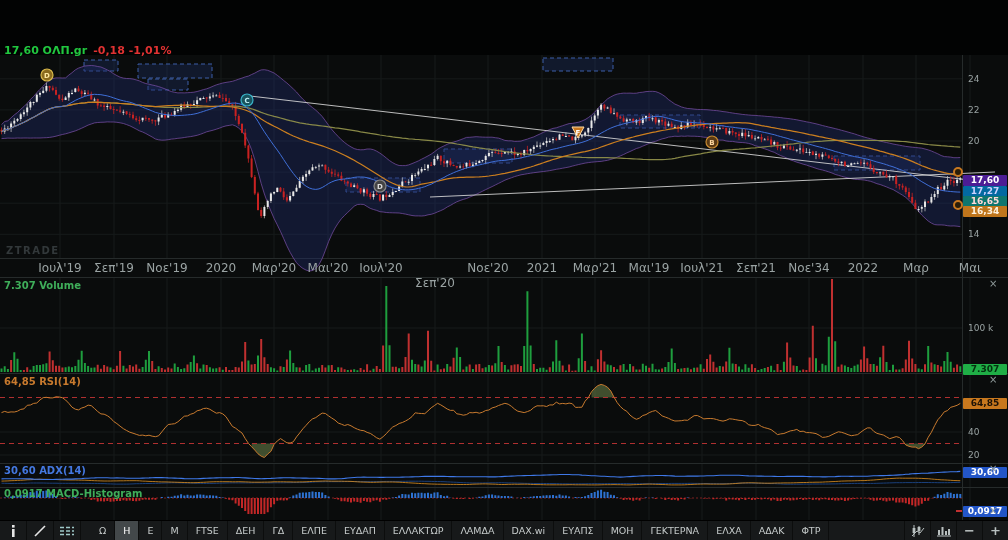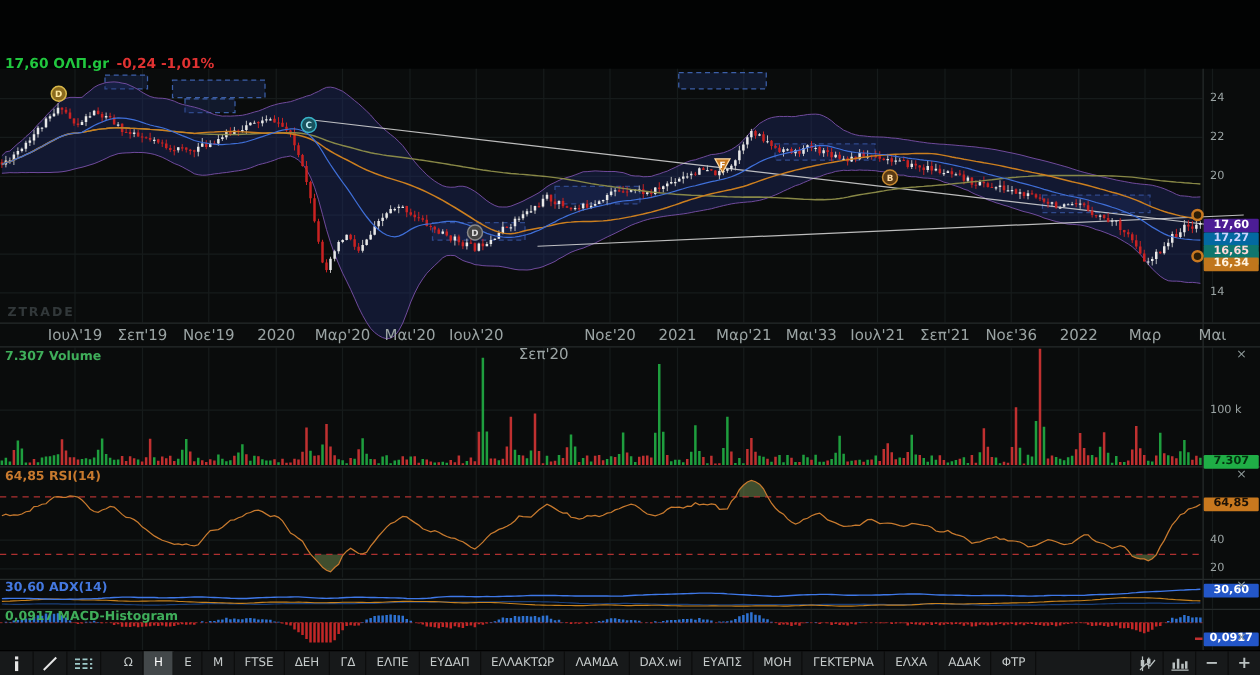--- a/index.html
+++ b/index.html
@@ -198,21 +198,21 @@
         <path d="M1.5,412.6L4.7,411.4L7.9,412.4L11.1,411.9L14.3,412.0L17.5,411.2L20.7,409.4L23.9,408.9L27.2,405.3L30.4,405.0L33.6,403.4L36.8,403.0L40.0,399.9L43.2,397.6L46.4,397.3L49.6,397.9L52.8,397.9L56.0,396.8L59.2,397.0L62.4,397.7L65.6,400.0L68.8,403.3L72.0,407.2L75.3,409.2L78.5,409.9L81.7,408.0L84.9,407.0L88.1,405.1L91.3,405.7L94.5,408.5L97.7,411.5L100.9,413.9L104.1,414.2L107.3,415.7L110.5,418.0L113.7,421.5L116.9,423.6L120.1,426.2L123.4,428.7L126.6,430.5L129.8,432.2L133.0,433.2L136.2,434.3L139.4,435.4L142.6,435.1L145.8,435.8L149.0,435.2L152.2,436.2L155.4,436.7L158.6,435.8L161.8,431.9L165.0,427.9L168.2,424.5L171.5,424.1L174.7,423.7L177.9,421.8L181.1,419.0L184.3,416.2L187.5,415.9L190.7,414.2L193.9,413.2L197.1,410.8L200.3,410.0L203.5,408.5L206.7,408.2L209.9,409.3L213.1,411.3L216.3,413.2L219.6,412.6L222.8,413.9L226.0,416.7L229.2,421.6L232.4,426.4L235.6,428.2L238.8,430.7L242.0,433.0L245.2,438.5L248.4,443.3L251.6,446.7L254.8,450.1L258.0,453.8L261.2,456.2L264.4,457.5L267.7,454.0L270.9,451.4L274.1,444.4L277.3,440.9L280.5,438.6L283.7,440.7L286.9,442.8L290.1,443.0L293.3,441.8L296.5,436.9L299.7,433.0L302.9,428.8L306.1,425.3L309.3,421.7L312.5,418.9L315.8,417.6L319.0,415.2L322.2,413.1L325.4,413.5L328.6,415.9L331.8,418.1L335.0,420.1L338.2,423.0L341.4,424.2L344.6,425.5L347.8,424.5L351.0,425.8L354.2,427.7L357.4,429.2L360.6,430.3L363.9,430.7L367.1,432.4L370.3,433.4L373.5,435.5L376.7,437.8L379.9,439.2L383.1,436.7L386.3,433.7L389.5,430.1L392.7,427.0L395.9,425.5L399.1,423.5L402.3,422.5L405.5,421.0L408.7,419.2L412.0,416.6L415.2,412.8L418.4,413.3L421.6,413.5L424.8,413.7L428.0,410.8L431.2,407.8L434.4,405.6L437.6,403.3L440.8,404.9L444.0,406.9L447.2,409.0L450.4,410.4L453.6,410.3L456.8,413.8L460.1,414.3L463.3,415.2L466.5,414.6L469.7,412.6L472.9,412.8L476.1,412.3L479.3,413.2L482.5,412.2L485.7,410.5L488.9,410.0L492.1,407.9L495.3,407.0L498.5,405.5L501.7,404.4L504.9,403.3L508.2,404.2L511.4,406.3L514.6,409.1L517.8,411.2L521.0,411.9L524.2,412.6L527.4,411.6L530.6,410.3L533.8,407.5L537.0,405.8L540.2,405.9L543.4,405.8L546.6,406.5L549.8,404.9L553.0,405.0L556.3,402.2L559.5,403.9L562.7,403.4L565.9,403.9L569.1,403.1L572.3,403.7L575.5,407.4L578.7,407.3L581.9,407.2L585.1,401.1L588.3,397.8L591.5,391.7L594.7,388.2L597.9,385.6L601.1,384.4L604.4,385.4L607.6,387.3L610.8,391.0L614.0,397.2L617.2,402.6L620.4,406.6L623.6,409.5L626.8,411.3L630.0,415.1L633.2,417.6L636.4,419.3L639.6,418.0L642.8,415.5L646.0,414.6L649.2,412.6L652.5,411.3L655.7,410.5L658.9,413.0L662.1,415.9L665.3,417.1L668.5,418.3L671.7,419.9L674.9,421.0L678.1,420.9L681.3,420.7L684.5,420.1L687.7,420.3L690.9,417.9L694.1,415.7L697.3,415.5L700.6,417.1L703.8,418.9L707.0,418.6L710.2,418.5L713.4,418.7L716.6,419.5L719.8,420.5L723.0,421.1L726.2,420.3L729.4,418.8L732.6,419.1L735.8,419.7L739.0,420.3L742.2,420.6L745.4,422.0L748.7,424.8L751.9,425.4L755.1,425.4L758.3,424.4L761.5,426.5L764.7,427.7L767.9,428.5L771.1,429.6L774.3,432.0L777.5,434.6L780.7,433.9L783.9,433.5L787.1,432.2L790.3,430.9L793.5,430.4L796.8,429.4L800.0,431.5L803.2,431.2L806.4,432.6L809.6,432.6L812.8,433.0L816.0,433.6L819.2,435.2L822.4,437.4L825.6,437.1L828.8,436.3L832.0,434.7L835.2,433.2L838.4,431.8L841.6,432.3L844.9,433.4L848.1,434.7L851.3,435.7L854.5,435.2L857.7,434.6L860.9,432.1L864.1,429.8L867.3,427.9L870.5,427.9L873.7,431.3L876.9,433.3L880.1,434.2L883.3,435.0L886.5,436.8L889.7,438.7L893.0,437.6L896.2,436.6L899.4,437.5L902.6,440.7L905.8,445.0L909.0,446.3L912.2,447.1L915.4,447.1L918.6,448.7L921.8,447.0L925.0,443.9L928.2,437.3L931.4,432.3L934.6,425.7L937.8,419.8L941.1,416.1L944.3,411.8L947.5,410.6L950.7,407.3L953.9,406.4L957.1,405.3L960.3,403.4" fill="none" stroke="#c87a2e" stroke-width="1" stroke-opacity="1"></path>
         <path d="M1.5,483.2L4.7,483.3L7.9,483.4L11.1,483.5L14.3,483.4L17.5,483.4L20.7,483.3L23.9,483.3L27.2,483.2L30.4,483.0L33.6,483.0L36.8,483.0L40.0,483.0L43.2,483.0L46.4,483.1L49.6,483.2L52.8,483.2L56.0,483.2L59.2,483.3L62.4,483.3L65.6,483.3L68.8,483.3L72.0,483.3L75.3,483.3L78.5,483.3L81.7,483.3L84.9,483.3L88.1,483.3L91.3,483.4L94.5,483.4L97.7,483.5L100.9,483.6L104.1,483.6L107.3,483.8L110.5,483.9L113.7,484.0L116.9,484.1L120.1,484.1L123.4,484.1L126.6,484.1L129.8,484.0L133.0,483.9L136.2,483.7L139.4,483.7L142.6,483.6L145.8,483.5L149.0,483.5L152.2,483.4L155.4,483.3L158.6,483.3L161.8,483.1L165.0,483.0L168.2,482.9L171.5,482.8L174.7,482.8L177.9,482.8L181.1,482.9L184.3,483.0L187.5,483.0L190.7,483.1L193.9,483.2L197.1,483.3L200.3,483.3L203.5,483.4L206.7,483.4L209.9,483.4L213.1,483.4L216.3,483.3L219.6,483.2L222.8,483.1L226.0,483.0L229.2,482.9L232.4,482.9L235.6,482.9L238.8,482.9L242.0,482.9L245.2,482.9L248.4,482.9L251.6,482.9L254.8,482.8L258.0,482.8L261.2,482.8L264.4,482.9L267.7,482.9L270.9,482.9L274.1,482.8L277.3,482.8L280.5,482.8L283.7,482.8L286.9,482.7L290.1,482.7L293.3,482.6L296.5,482.6L299.7,482.6L302.9,482.5L306.1,482.4L309.3,482.3L312.5,482.1L315.8,481.9L319.0,481.8L322.2,481.8L325.4,481.7L328.6,481.7L331.8,481.7L335.0,481.7L338.2,481.7L341.4,481.7L344.6,481.6L347.8,481.6L351.0,481.5L354.2,481.5L357.4,481.5L360.6,481.6L363.9,481.6L367.1,481.6L370.3,481.7L373.5,481.6L376.7,481.6L379.9,481.6L383.1,481.5L386.3,481.4L389.5,481.4L392.7,481.4L395.9,481.4L399.1,481.4L402.3,481.3L405.5,481.3L408.7,481.2L412.0,481.2L415.2,481.2L418.4,481.2L421.6,481.2L424.8,481.3L428.0,481.3L431.2,481.4L434.4,481.5L437.6,481.5L440.8,481.6L444.0,481.7L447.2,481.9L450.4,482.0L453.6,482.2L456.8,482.3L460.1,482.5L463.3,482.7L466.5,482.8L469.7,482.9L472.9,483.0L476.1,483.0L479.3,483.0L482.5,483.0L485.7,482.9L488.9,482.9L492.1,482.8L495.3,482.8L498.5,482.7L501.7,482.7L504.9,482.8L508.2,482.9L511.4,482.9L514.6,483.0L517.8,483.1L521.0,483.2L524.2,483.3L527.4,483.4L530.6,483.4L533.8,483.5L537.0,483.5L540.2,483.5L543.4,483.5L546.6,483.5L549.8,483.5L553.0,483.6L556.3,483.6L559.5,483.7L562.7,483.8L565.9,483.8L569.1,483.9L572.3,483.9L575.5,483.8L578.7,483.8L581.9,483.8L585.1,483.8L588.3,483.7L591.5,483.7L594.7,483.6L597.9,483.7L601.1,483.7L604.4,483.7L607.6,483.6L610.8,483.6L614.0,483.6L617.2,483.6L620.4,483.6L623.6,483.6L626.8,483.6L630.0,483.7L633.2,483.7L636.4,483.7L639.6,483.7L642.8,483.7L646.0,483.7L649.2,483.7L652.5,483.6L655.7,483.6L658.9,483.5L662.1,483.5L665.3,483.5L668.5,483.5L671.7,483.4L674.9,483.4L678.1,483.4L681.3,483.4L684.5,483.4L687.7,483.4L690.9,483.3L694.1,483.4L697.3,483.4L700.6,483.5L703.8,483.5L707.0,483.5L710.2,483.6L713.4,483.6L716.6,483.7L719.8,483.7L723.0,483.7L726.2,483.7L729.4,483.6L732.6,483.4L735.8,483.3L739.0,483.2L742.2,483.1L745.4,483.1L748.7,483.1L751.9,483.1L755.1,483.2L758.3,483.3L761.5,483.3L764.7,483.4L767.9,483.5L771.1,483.6L774.3,483.6L777.5,483.8L780.7,483.9L783.9,484.1L787.1,484.2L790.3,484.2L793.5,484.2L796.8,484.2L800.0,484.2L803.2,484.1L806.4,484.1L809.6,484.1L812.8,484.0L816.0,484.0L819.2,484.0L822.4,484.0L825.6,484.0L828.8,484.0L832.0,483.9L835.2,483.9L838.4,483.8L841.6,483.7L844.9,483.6L848.1,483.6L851.3,483.5L854.5,483.4L857.7,483.4L860.9,483.3L864.1,483.4L867.3,483.4L870.5,483.4L873.7,483.4L876.9,483.3L880.1,483.2L883.3,483.1L886.5,483.0L889.7,482.9L893.0,482.8L896.2,482.7L899.4,482.7L902.6,482.7L905.8,482.6L909.0,482.6L912.2,482.6L915.4,482.6L918.6,482.5L921.8,482.5L925.0,482.5L928.2,482.5L931.4,482.6L934.6,482.6L937.8,482.7L941.1,482.7L944.3,482.7L947.5,482.7L950.7,482.6L953.9,482.5L957.1,482.4L960.3,482.3" fill="none" stroke="#1a3f7a" stroke-width="1" stroke-opacity="1"></path>
         <path d="M1.5,481.1L4.7,481.0L7.9,480.9L11.1,480.7L14.3,480.6L17.5,480.4L20.7,480.3L23.9,480.1L27.2,479.8L30.4,479.7L33.6,479.5L36.8,479.4L40.0,479.3L43.2,479.3L46.4,479.3L49.6,479.4L52.8,479.5L56.0,479.5L59.2,479.7L62.4,479.8L65.6,479.9L68.8,480.0L72.0,480.0L75.3,480.0L78.5,480.1L81.7,480.2L84.9,480.2L88.1,480.4L91.3,480.5L94.5,480.7L97.7,480.8L100.9,480.9L104.1,481.0L107.3,481.0L110.5,481.0L113.7,480.9L116.9,480.9L120.1,480.8L123.4,480.8L126.6,480.7L129.8,480.7L133.0,480.7L136.2,480.7L139.4,480.8L142.6,481.1L145.8,481.2L149.0,481.4L152.2,481.5L155.4,481.6L158.6,481.8L161.8,481.9L165.0,481.9L168.2,482.0L171.5,482.1L174.7,482.2L177.9,482.3L181.1,482.4L184.3,482.5L187.5,482.6L190.7,482.7L193.9,482.7L197.1,482.6L200.3,482.4L203.5,482.3L206.7,482.1L209.9,481.9L213.1,481.8L216.3,481.7L219.6,481.7L222.8,481.7L226.0,481.7L229.2,481.7L232.4,481.8L235.6,481.8L238.8,481.7L242.0,481.8L245.2,481.9L248.4,482.0L251.6,482.2L254.8,482.2L258.0,482.2L261.2,482.2L264.4,482.1L267.7,482.1L270.9,482.0L274.1,481.8L277.3,481.8L280.5,481.8L283.7,481.8L286.9,481.9L290.1,481.9L293.3,482.0L296.5,482.0L299.7,481.9L302.9,481.9L306.1,481.8L309.3,481.6L312.5,481.4L315.8,481.3L319.0,481.2L322.2,481.1L325.4,481.0L328.6,481.1L331.8,481.2L335.0,481.2L338.2,481.2L341.4,481.2L344.6,481.3L347.8,481.3L351.0,481.4L354.2,481.6L357.4,481.8L360.6,482.0L363.9,482.1L367.1,482.2L370.3,482.3L373.5,482.3L376.7,482.2L379.9,482.1L383.1,482.0L386.3,482.0L389.5,482.0L392.7,482.0L395.9,482.1L399.1,482.2L402.3,482.4L405.5,482.6L408.7,482.8L412.0,483.0L415.2,483.2L418.4,483.4L421.6,483.6L424.8,483.7L428.0,483.9L431.2,484.0L434.4,484.1L437.6,484.2L440.8,484.2L444.0,484.3L447.2,484.3L450.4,484.4L453.6,484.4L456.8,484.4L460.1,484.5L463.3,484.5L466.5,484.5L469.7,484.4L472.9,484.2L476.1,484.1L479.3,484.0L482.5,483.9L485.7,483.9L488.9,484.0L492.1,484.1L495.3,484.2L498.5,484.4L501.7,484.5L504.9,484.5L508.2,484.3L511.4,484.3L514.6,484.2L517.8,484.3L521.0,484.2L524.2,484.2L527.4,484.2L530.6,484.4L533.8,484.5L537.0,484.6L540.2,484.6L543.4,484.7L546.6,484.8L549.8,484.8L553.0,484.8L556.3,484.8L559.5,484.8L562.7,484.8L565.9,484.8L569.1,484.7L572.3,484.7L575.5,484.8L578.7,484.8L581.9,484.8L585.1,484.8L588.3,484.9L591.5,484.9L594.7,484.9L597.9,484.9L601.1,484.8L604.4,484.7L607.6,484.7L610.8,484.7L614.0,484.6L617.2,484.7L620.4,484.7L623.6,484.8L626.8,484.9L630.0,484.9L633.2,484.7L636.4,484.6L639.6,484.5L642.8,484.3L646.0,484.2L649.2,484.1L652.5,484.2L655.7,484.3L658.9,484.4L662.1,484.5L665.3,484.6L668.5,484.8L671.7,484.9L674.9,484.9L678.1,484.9L681.3,484.9L684.5,484.8L687.7,484.6L690.9,484.5L694.1,484.3L697.3,484.2L700.6,484.1L703.8,484.0L707.0,484.0L710.2,484.1L713.4,484.1L716.6,484.1L719.8,484.1L723.0,484.1L726.2,484.0L729.4,483.9L732.6,483.7L735.8,483.5L739.0,483.2L742.2,483.0L745.4,482.9L748.7,482.8L751.9,482.8L755.1,482.9L758.3,483.0L761.5,483.1L764.7,483.2L767.9,483.2L771.1,483.2L774.3,483.1L777.5,483.0L780.7,483.0L783.9,482.9L787.1,482.9L790.3,482.9L793.5,482.8L796.8,482.7L800.0,482.6L803.2,482.5L806.4,482.5L809.6,482.3L812.8,482.3L816.0,482.2L819.2,482.2L822.4,482.1L825.6,481.9L828.8,481.8L832.0,481.6L835.2,481.5L838.4,481.3L841.6,481.1L844.9,481.0L848.1,480.9L851.3,480.9L854.5,480.8L857.7,480.7L860.9,480.6L864.1,480.6L867.3,480.4L870.5,480.2L873.7,480.0L876.9,479.7L880.1,479.5L883.3,479.1L886.5,478.8L889.7,478.6L893.0,478.4L896.2,478.2L899.4,478.1L902.6,478.2L905.8,478.2L909.0,478.2L912.2,478.2L915.4,478.2L918.6,478.3L921.8,478.4L925.0,478.6L928.2,478.7L931.4,479.0L934.6,479.3L937.8,479.5L941.1,479.8L944.3,479.9L947.5,480.1L950.7,480.3L953.9,480.5L957.1,480.6L960.3,480.7" fill="none" stroke="#c8821e" stroke-width="0.9" stroke-opacity="1"></path>
         <path d="M1.5,478.9L4.7,478.8L7.9,478.7L11.1,478.7L14.3,478.7L17.5,478.7L20.7,478.7L23.9,478.8L27.2,478.9L30.4,478.9L33.6,479.1L36.8,479.2L40.0,479.3L43.2,479.5L46.4,479.5L49.6,479.5L52.8,479.5L56.0,479.4L59.2,479.3L62.4,479.3L65.6,479.1L68.8,479.1L72.0,479.1L75.3,478.9L78.5,478.8L81.7,478.6L84.9,478.3L88.1,478.2L91.3,478.0L94.5,477.9L97.7,477.7L100.9,477.7L104.1,477.7L107.3,477.8L110.5,478.0L113.7,478.0L116.9,477.9L120.1,478.0L123.4,478.0L126.6,478.2L129.8,478.3L133.0,478.3L136.2,478.2L139.4,478.2L142.6,478.1L145.8,478.0L149.0,477.9L152.2,477.7L155.4,477.6L158.6,477.6L161.8,477.6L165.0,477.7L168.2,477.9L171.5,478.0L174.7,478.1L177.9,478.3L181.1,478.4L184.3,478.6L187.5,478.7L190.7,478.8L193.9,478.8L197.1,478.8L200.3,478.6L203.5,478.4L206.7,478.2L209.9,478.1L213.1,478.0L216.3,477.9L219.6,477.8L222.8,477.7L226.0,477.7L229.2,477.7L232.4,477.6L235.6,477.5L238.8,477.5L242.0,477.7L245.2,477.9L248.4,478.1L251.6,478.3L254.8,478.5L258.0,478.6L261.2,478.7L264.4,478.6L267.7,478.5L270.9,478.4L274.1,478.2L277.3,478.0L280.5,477.9L283.7,477.8L286.9,477.8L290.1,477.8L293.3,477.9L296.5,478.0L299.7,478.0L302.9,478.1L306.1,478.1L309.3,478.2L312.5,478.3L315.8,478.3L319.0,478.4L322.2,478.5L325.4,478.8L328.6,478.9L331.8,478.9L335.0,478.9L338.2,478.8L341.4,478.7L344.6,478.4L347.8,478.0L351.0,477.7L354.2,477.5L357.4,477.3L360.6,477.2L363.9,477.1L367.1,477.2L370.3,477.2L373.5,477.3L376.7,477.3L379.9,477.4L383.1,477.4L386.3,477.3L389.5,477.2L392.7,477.3L395.9,477.3L399.1,477.2L402.3,477.1L405.5,477.0L408.7,477.0L412.0,476.9L415.2,476.8L418.4,476.7L421.6,476.5L424.8,476.4L428.0,476.4L431.2,476.4L434.4,476.4L437.6,476.4L440.8,476.4L444.0,476.4L447.2,476.5L450.4,476.6L453.6,476.6L456.8,476.7L460.1,476.8L463.3,476.8L466.5,476.8L469.7,476.8L472.9,476.7L476.1,476.8L479.3,476.8L482.5,476.8L485.7,476.8L488.9,476.9L492.1,476.9L495.3,476.9L498.5,476.8L501.7,476.6L504.9,476.4L508.2,476.2L511.4,476.1L514.6,476.0L517.8,475.8L521.0,475.7L524.2,475.6L527.4,475.5L530.6,475.5L533.8,475.4L537.0,475.3L540.2,475.2L543.4,475.1L546.6,475.0L549.8,474.9L553.0,474.8L556.3,474.7L559.5,474.5L562.7,474.5L565.9,474.5L569.1,474.5L572.3,474.7L575.5,474.7L578.7,474.8L581.9,475.1L585.1,475.3L588.3,475.5L591.5,475.7L594.7,475.8L597.9,476.0L601.1,476.2L604.4,476.3L607.6,476.5L610.8,476.7L614.0,476.8L617.2,477.0L620.4,477.1L623.6,477.0L626.8,476.8L630.0,476.6L633.2,476.4L636.4,476.2L639.6,476.0L642.8,475.9L646.0,475.8L649.2,475.7L652.5,475.7L655.7,475.5L658.9,475.5L662.1,475.5L665.3,475.6L668.5,475.7L671.7,475.9L674.9,476.1L678.1,476.2L681.3,476.2L684.5,476.2L687.7,476.1L690.9,476.1L694.1,476.1L697.3,476.1L700.6,476.0L703.8,476.0L707.0,475.8L710.2,475.8L713.4,475.7L716.6,475.5L719.8,475.3L723.0,475.3L726.2,475.2L729.4,475.2L732.6,475.2L735.8,475.2L739.0,475.3L742.2,475.5L745.4,475.7L748.7,475.9L751.9,476.0L755.1,476.0L758.3,476.1L761.5,476.1L764.7,476.2L767.9,476.2L771.1,476.3L774.3,476.4L777.5,476.5L780.7,476.5L783.9,476.5L787.1,476.4L790.3,476.4L793.5,476.4L796.8,476.3L800.0,476.4L803.2,476.4L806.4,476.5L809.6,476.6L812.8,476.7L816.0,476.8L819.2,476.8L822.4,476.9L825.6,476.9L828.8,476.8L832.0,476.7L835.2,476.6L838.4,476.4L841.6,476.3L844.9,476.3L848.1,476.3L851.3,476.4L854.5,476.3L857.7,476.3L860.9,476.3L864.1,476.3L867.3,476.3L870.5,476.0L873.7,475.8L876.9,475.7L880.1,475.6L883.3,475.6L886.5,475.5L889.7,475.4L893.0,475.3L896.2,475.1L899.4,474.9L902.6,474.7L905.8,474.3L909.0,474.1L912.2,473.8L915.4,473.6L918.6,473.5L921.8,473.3L925.0,473.2L928.2,473.1L931.4,472.9L934.6,472.7L937.8,472.5L941.1,472.3L944.3,472.1L947.5,472.0L950.7,471.8L953.9,471.7L957.1,471.6L960.3,471.4" fill="none" stroke="#3f78e8" stroke-width="1.1" stroke-opacity="1"></path>
         <line x1="0" y1="498" x2="962" y2="498" stroke="#7a2020" stroke-dasharray="2 2" stroke-width="1"></line>
         <path d="M59.2,498L59.2,498.3M62.4,498L62.4,499.1M65.6,498L65.6,498.7M81.7,498L81.7,498.5M88.1,498L88.1,498.2M91.3,498L91.3,499.9M94.5,498L94.5,499.4M97.7,498L97.7,501.4M100.9,498L100.9,501.3M104.1,498L104.1,501.6M107.3,498L107.3,501.0M110.5,498L110.5,501.7M113.7,498L113.7,501.4M116.9,498L116.9,501.1M120.1,498L120.1,501.0M123.4,498L123.4,500.3M126.6,498L126.6,500.7M129.8,498L129.8,500.4M133.0,498L133.0,501.1M136.2,498L136.2,501.2M139.4,498L139.4,500.8M142.6,498L142.6,499.7M145.8,498L145.8,499.4M149.0,498L149.0,499.7M152.2,498L152.2,499.5M155.4,498L155.4,499.7M158.6,498L158.6,498.0M226.0,498L226.0,498.7M229.2,498L229.2,499.8M232.4,498L232.4,500.3M235.6,498L235.6,503.6M238.8,498L238.8,505.7M242.0,498L242.0,507.9M245.2,498L245.2,511.1M248.4,498L248.4,514.0M251.6,498L251.6,514.0M254.8,498L254.8,514.0M258.0,498L258.0,514.0M261.2,498L261.2,514.0M264.4,498L264.4,514.0M267.7,498L267.7,512.2M270.9,498L270.9,507.2M274.1,498L274.1,504.2M277.3,498L277.3,500.8M280.5,498L280.5,500.2M283.7,498L283.7,500.6M286.9,498L286.9,500.3M335.0,498L335.0,498.7M338.2,498L338.2,499.5M341.4,498L341.4,501.2M344.6,498L344.6,501.3M347.8,498L347.8,501.8M351.0,498L351.0,502.6M354.2,498L354.2,501.5M357.4,498L357.4,502.0M360.6,498L360.6,502.7M363.9,498L363.9,500.9M367.1,498L367.1,501.8M370.3,498L370.3,502.3M373.5,498L373.5,500.7M376.7,498L376.7,500.3M379.9,498L379.9,501.8M383.1,498L383.1,499.4M386.3,498L386.3,499.7M389.5,498L389.5,498.8M453.6,498L453.6,498.4M456.8,498L456.8,499.1M460.1,498L460.1,498.8M463.3,498L463.3,499.0M469.7,498L469.7,498.9M472.9,498L472.9,498.4M514.6,498L514.6,498.0M521.0,498L521.0,498.5M620.4,498L620.4,498.4M623.6,498L623.6,499.9M626.8,498L626.8,499.5M630.0,498L630.0,499.7M633.2,498L633.2,500.8M636.4,498L636.4,499.8M639.6,498L639.6,500.5M642.8,498L642.8,498.5M655.7,498L655.7,499.1M658.9,498L658.9,498.1M662.1,498L662.1,498.6M665.3,498L665.3,499.9M668.5,498L668.5,499.1M671.7,498L671.7,500.0M674.9,498L674.9,499.7M678.1,498L678.1,500.4M681.3,498L681.3,499.0M684.5,498L684.5,499.5M690.9,498L690.9,498.3M697.3,498L697.3,498.0M703.8,498L703.8,498.5M707.0,498L707.0,498.5M710.2,498L710.2,498.2M713.4,498L713.4,499.2M716.6,498L716.6,498.7M719.8,498L719.8,498.6M723.0,498L723.0,498.6M726.2,498L726.2,500.4M729.4,498L729.4,499.2M732.6,498L732.6,499.5M735.8,498L735.8,499.8M739.0,498L739.0,500.2M742.2,498L742.2,498.9M745.4,498L745.4,499.9M748.7,498L748.7,499.1M751.9,498L751.9,500.1M755.1,498L755.1,499.8M758.3,498L758.3,499.1M761.5,498L761.5,499.6M764.7,498L764.7,499.1M767.9,498L767.9,499.3M771.1,498L771.1,500.6M774.3,498L774.3,499.5M777.5,498L777.5,501.1M780.7,498L780.7,500.9M783.9,498L783.9,499.7M787.1,498L787.1,499.8M790.3,498L790.3,500.4M793.5,498L793.5,500.2M796.8,498L796.8,499.8M800.0,498L800.0,499.1M803.2,498L803.2,500.1M806.4,498L806.4,499.6M809.6,498L809.6,499.1M812.8,498L812.8,500.1M816.0,498L816.0,499.4M819.2,498L819.2,500.2M822.4,498L822.4,499.2M825.6,498L825.6,499.2M828.8,498L828.8,499.9M832.0,498L832.0,499.9M835.2,498L835.2,500.5M838.4,498L838.4,500.6M841.6,498L841.6,499.9M844.9,498L844.9,501.0M848.1,498L848.1,500.4M851.3,498L851.3,499.4M854.5,498L854.5,499.1M857.7,498L857.7,498.6M860.9,498L860.9,498.6M864.1,498L864.1,498.3M867.3,498L867.3,498.6M870.5,498L870.5,499.8M873.7,498L873.7,500.7M876.9,498L876.9,500.6M880.1,498L880.1,500.1M883.3,498L883.3,500.7M886.5,498L886.5,501.4M889.7,498L889.7,500.8M893.0,498L893.0,500.4M896.2,498L896.2,502.5M899.4,498L899.4,502.5M902.6,498L902.6,502.4M905.8,498L905.8,503.3M909.0,498L909.0,504.2M912.2,498L912.2,505.3M915.4,498L915.4,506.5M918.6,498L918.6,505.4M921.8,498L921.8,503.8M925.0,498L925.0,501.1M928.2,498L928.2,500.8M931.4,498L931.4,498.2" stroke="#c22727" stroke-width="2" fill="none"></path>
         <path d="M1.5,498L1.5,498.0M4.7,498L4.7,497.4M7.9,498L7.9,497.6M11.1,498L11.1,496.4M14.3,498L14.3,496.0M17.5,498L17.5,495.7M20.7,498L20.7,494.7M23.9,498L23.9,494.5M27.2,498L27.2,493.3M30.4,498L30.4,492.1M33.6,498L33.6,492.5M36.8,498L36.8,490.7M40.0,498L40.0,490.7M43.2,498L43.2,491.0M46.4,498L46.4,490.5M49.6,498L49.6,492.2M52.8,498L52.8,493.9M56.0,498L56.0,496.3M68.8,498L68.8,497.4M72.0,498L72.0,497.4M75.3,498L75.3,496.5M78.5,498L78.5,497.5M84.9,498L84.9,498.0M161.8,498L161.8,497.0M165.0,498L165.0,497.9M168.2,498L168.2,496.8M171.5,498L171.5,496.8M174.7,498L174.7,495.7M177.9,498L177.9,495.5M181.1,498L181.1,494.2M184.3,498L184.3,495.4M187.5,498L187.5,494.7M190.7,498L190.7,495.4M193.9,498L193.9,495.4M197.1,498L197.1,494.6M200.3,498L200.3,494.4M203.5,498L203.5,494.7M206.7,498L206.7,495.6M209.9,498L209.9,495.3M213.1,498L213.1,495.5M216.3,498L216.3,495.8M219.6,498L219.6,497.1M222.8,498L222.8,497.4M290.1,498L290.1,497.6M293.3,498L293.3,495.6M296.5,498L296.5,494.4M299.7,498L299.7,492.8M302.9,498L302.9,492.4M306.1,498L306.1,492.4M309.3,498L309.3,491.9M312.5,498L312.5,491.5M315.8,498L315.8,491.9M319.0,498L319.0,492.1M322.2,498L322.2,492.6M325.4,498L325.4,495.1M328.6,498L328.6,496.6M331.8,498L331.8,497.9M392.7,498L392.7,497.5M395.9,498L395.9,497.0M399.1,498L399.1,495.5M402.3,498L402.3,494.0M405.5,498L405.5,494.3M408.7,498L408.7,494.4M412.0,498L412.0,492.8M415.2,498L415.2,493.2M418.4,498L418.4,492.7M421.6,498L421.6,492.8M424.8,498L424.8,493.2M428.0,498L428.0,492.8M431.2,498L431.2,493.8M434.4,498L434.4,492.5M437.6,498L437.6,492.3M440.8,498L440.8,494.9M444.0,498L444.0,496.2M447.2,498L447.2,495.8M450.4,498L450.4,497.8M466.5,498L466.5,497.9M476.1,498L476.1,497.8M479.3,498L479.3,496.8M482.5,498L482.5,496.6M485.7,498L485.7,495.3M488.9,498L488.9,494.5M492.1,498L492.1,494.5M495.3,498L495.3,495.2M498.5,498L498.5,495.6M501.7,498L501.7,496.1M504.9,498L504.9,495.9M508.2,498L508.2,496.1M511.4,498L511.4,496.5M517.8,498L517.8,497.8M524.2,498L524.2,496.9M527.4,498L527.4,497.5M530.6,498L530.6,496.8M533.8,498L533.8,496.2M537.0,498L537.0,496.0M540.2,498L540.2,496.0M543.4,498L543.4,495.5M546.6,498L546.6,495.2M549.8,498L549.8,495.2M553.0,498L553.0,495.0M556.3,498L556.3,495.8M559.5,498L559.5,494.4M562.7,498L562.7,495.5M565.9,498L565.9,495.6M569.1,498L569.1,496.4M572.3,498L572.3,498.0M575.5,498L575.5,497.1M578.7,498L578.7,497.2M581.9,498L581.9,497.0M585.1,498L585.1,496.3M588.3,498L588.3,495.1M591.5,498L591.5,493.0M594.7,498L594.7,491.9M597.9,498L597.9,490.6M601.1,498L601.1,489.7M604.4,498L604.4,491.8M607.6,498L607.6,492.1M610.8,498L610.8,494.7M614.0,498L614.0,495.3M617.2,498L617.2,497.3M646.0,498L646.0,497.5M649.2,498L649.2,498.0M652.5,498L652.5,497.6M687.7,498L687.7,497.5M694.1,498L694.1,497.9M700.6,498L700.6,497.9M934.6,498L934.6,496.8M937.8,498L937.8,494.2M941.1,498L941.1,494.9M944.3,498L944.3,493.7M947.5,498L947.5,491.9M950.7,498L950.7,492.8M953.9,498L953.9,494.0M957.1,498L957.1,493.7M960.3,498L960.3,494.0" stroke="#2e72d2" stroke-width="2" fill="none"></path>
       </svg>
     <div id="overlay">
       <div class="ov sym">
-        <span class="g">17,60 ΟΛΠ.gr</span><span class="r">-0,24 -1,01%</span>
+        <span class="g">17,60 ΟΛΠ.gr</span><span class="r">-0,18 -1,01%</span>
       </div>
       <div class="ov watermark">ZTRADE</div>
 
       <div class="ov ptitle" id="vol-label"><span>7.307</span> <span>Volume</span></div>
       <div class="ov ptitle" id="rsi-label"><span>64,85</span> <span>RSI(14)</span></div>
       <div class="ov ptitle" id="adx-label"><span>30,60</span> <span>ADX(14)</span></div>
       <div class="ov ptitle" id="macd-label"><span>0,0917</span> <span>MACD-Histogram</span></div>
 
       <div class="ov vtag" id="tag-vol">7.307</div>
       <div class="ov vtag" id="tag-rsi">64,85</div>
@@ -222,24 +222,24 @@
         <div class="ov dlabel" style="left: 86px;">Σεπ'19</div>
         <div class="ov dlabel" style="left: 139px;">Νοε'19</div>
         <div class="ov dlabel" style="left: 193px;">2020</div>
         <div class="ov dlabel" style="left: 246px;">Μαρ'20</div>
         <div class="ov dlabel" style="left: 300px;">Μαι'20</div>
         <div class="ov dlabel" style="left: 353px;">Ιουλ'20</div>
         <div class="ov dlabel" style="left: 407px; margin-top: 15px;">Σεπ'20</div>
         <div class="ov dlabel" style="left: 460px;">Νοε'20</div>
         <div class="ov dlabel" style="left: 514px;">2021</div>
         <div class="ov dlabel" style="left: 567px;">Μαρ'21</div>
-        <div class="ov dlabel" style="left: 621px;">Μαι'33</div>
+        <div class="ov dlabel" style="left: 621px;">Μαι'19</div>
         <div class="ov dlabel" style="left: 674px;">Ιουλ'21</div>
         <div class="ov dlabel" style="left: 728px;">Σεπ'21</div>
-        <div class="ov dlabel" style="left: 781px;">Νοε'36</div>
+        <div class="ov dlabel" style="left: 781px;">Νοε'34</div>
         <div class="ov dlabel" style="left: 835px;">2022</div>
         <div class="ov dlabel" style="left: 888px;">Μαρ</div>
         <div class="ov dlabel" style="left: 942px;">Μαι</div>
         <div class="ov tick" style="left: 968px; top: 73.8px;">24</div>
         <div class="ov tick" style="left: 968px; top: 104.9px;">22</div>
         <div class="ov tick" style="left: 968px; top: 136px;">20</div>
         <div class="ov tick" style="left: 968px; top: 229.3px;">14</div>
         <div class="ov tick" style="left: 968px; top: 323px;">100 k</div>
         <div class="ov tick" style="left: 968px; top: 427px;">40</div>
         <div class="ov tick" style="left: 968px; top: 450px;">20</div>

